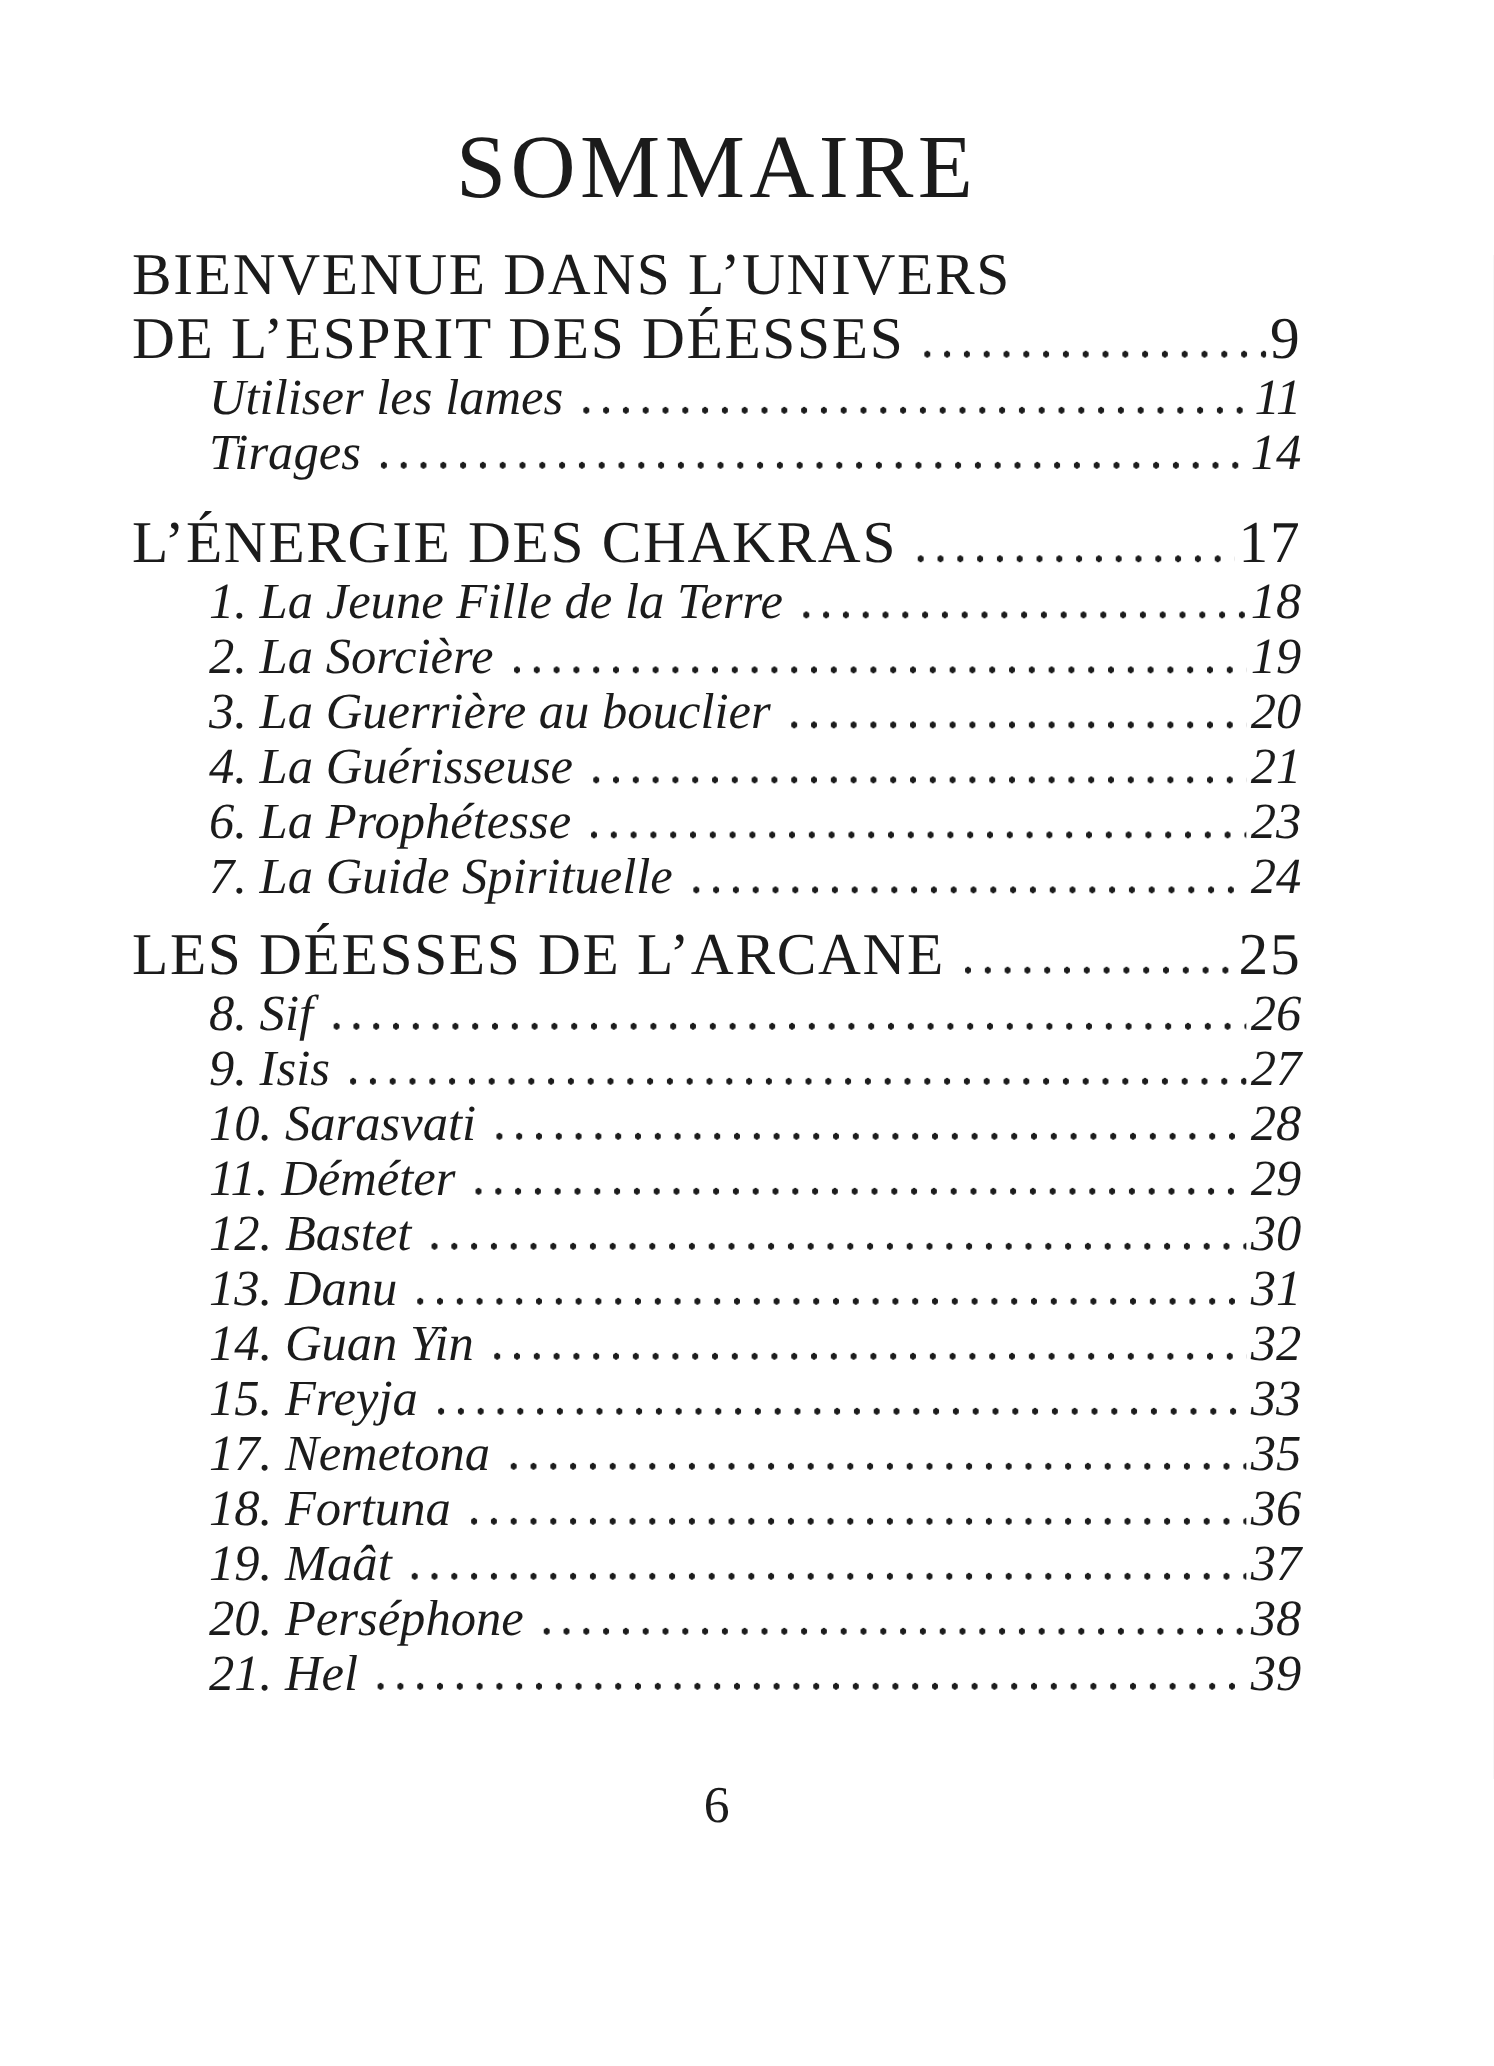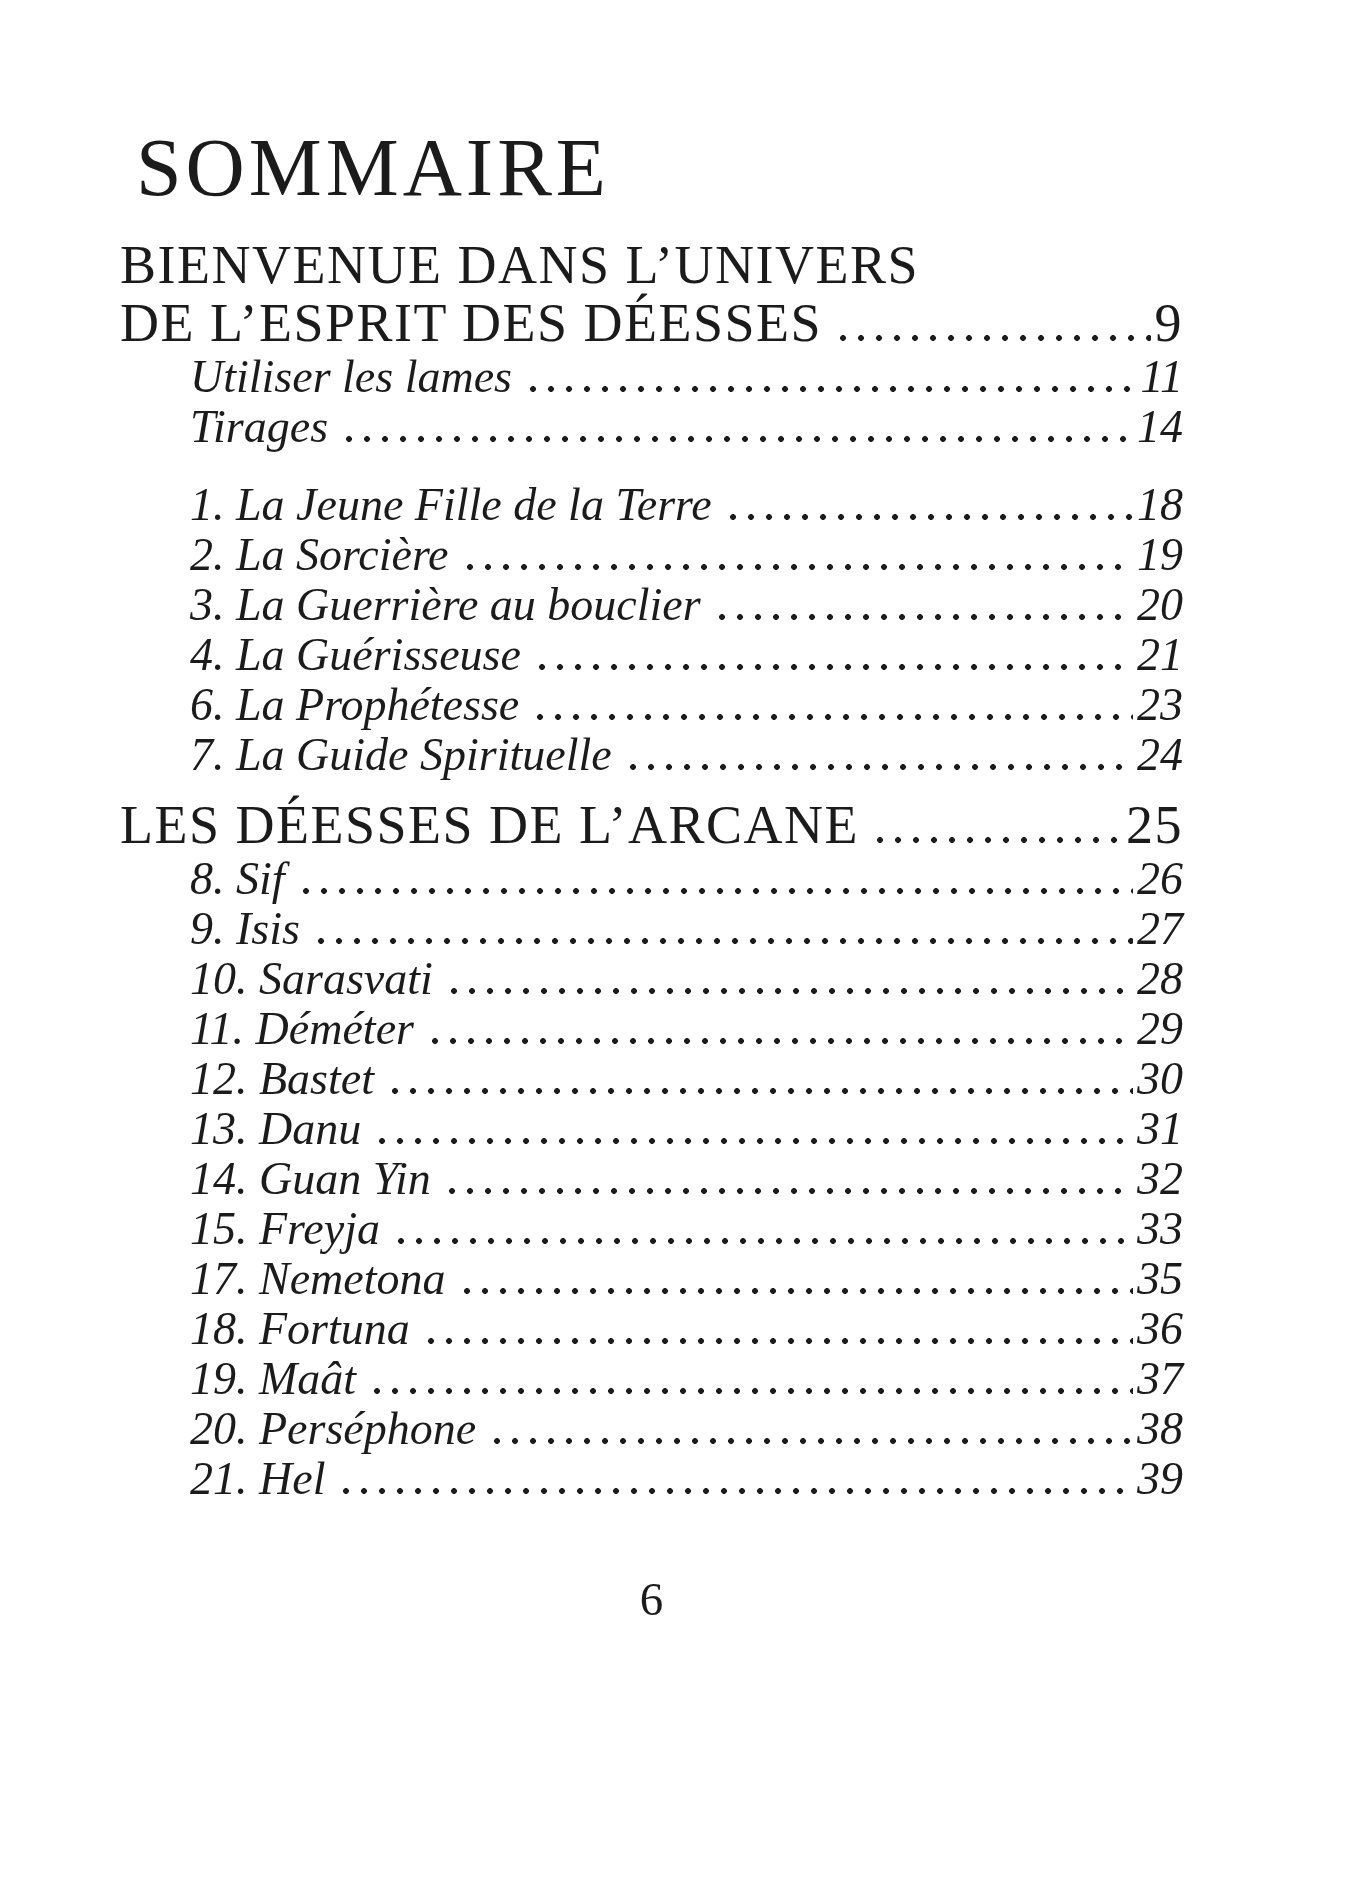--- a/index.html
+++ b/index.html
@@ -9,24 +9,25 @@
     height: 1878px;
     margin: 0 auto;
     background: #ffffff;
     color: #1b1b1b;
     font-family: "Liberation Serif", "DejaVu Serif", serif;
     box-sizing: border-box;
     padding: 112px 175px 0 120px;
     overflow: hidden;
   }
   h1.title {
-    margin: 16px;
+    margin: 0;
     font-size: 82px;
     line-height: 80px;
     font-weight: normal;
+    text-align: center;
     letter-spacing: 4px;
   }
   .section { margin-top: 28px; }
   .section.first { }
   .section.third { margin-top: 16px; }
   .row { display: flex; }
   .row .label { white-space: pre; }
   .row.heading {
     font-size: 54px;
     line-height: 58px;
@@ -77,20 +78,25 @@
       <span class="num">11</span>
     </div>
     <div class="row item">
       <span class="label">Tirages</span>
       <span class="leader"></span>
       <span class="num">14</span>
     </div>
   </section>
 
   <section class="section">
+    <div class="row heading">
+      <span class="label">L’ÉNERGIE DES CHAKRAS</span>
+      <span class="leader"></span>
+      <span class="num">17</span>
+    </div>
     <div class="row item">
       <span class="label">1. La Jeune Fille de la Terre</span>
       <span class="leader"></span>
       <span class="num">18</span>
     </div>
     <div class="row item">
       <span class="label">2. La Sorcière</span>
       <span class="leader"></span>
       <span class="num">19</span>
     </div>

